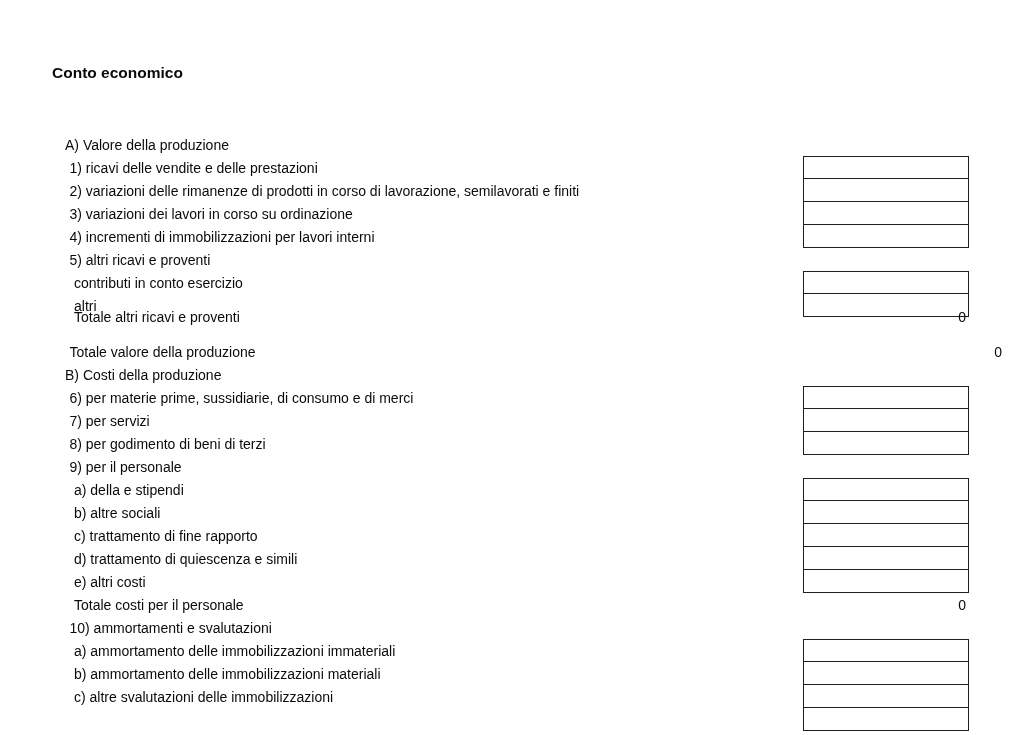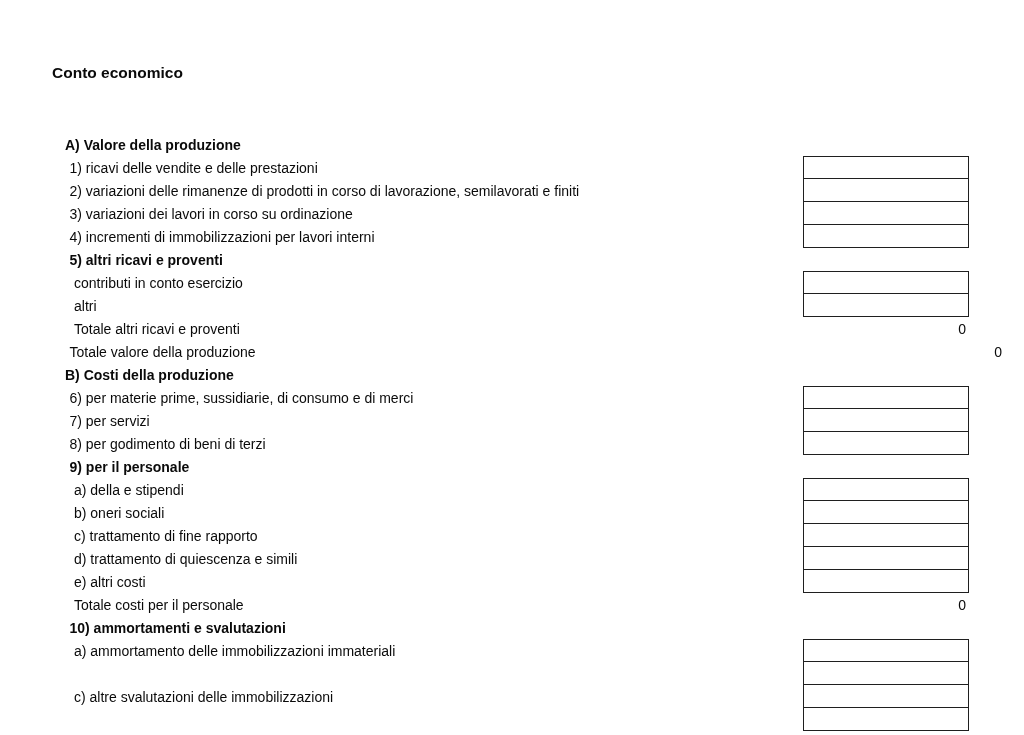--- a/index.html
+++ b/index.html
@@ -36,21 +36,21 @@
   .lbl {
     position: absolute;
     top: 50%;
     transform: translateY(-50%);
     font-size: 14px;
     white-space: nowrap;
   }
   .ind0 { left: 65px; }
   .ind1 { left: 69.5px; }
   .ind2 { left: 74px; }
-  .b { font-weight: bold; }
+  .b { font-weight: normal; }
   .box {
     position: absolute;
     left: 803px;
     top: 0;
     width: 166px;
     height: 23px;
     box-sizing: border-box;
     border: 1.5px solid #1f1f1f;
     background: #ffffff;
   }
@@ -96,21 +96,21 @@
         <span class="lbl ind1 b">5) altri ricavi e proventi</span>
       </div>
       <div class="row" style="top: 138px;">
         <span class="lbl ind2">contributi in conto esercizio</span>
         <div class="box"></div>
       </div>
       <div class="row" style="top: 161px;">
         <span class="lbl ind2">altri</span>
         <div class="box joined"></div>
       </div>
-      <div class="row" style="top: 184px;">
+      <div class="row" style="top: 172px;">
         <span class="lbl ind2">Totale altri ricavi e proventi</span>
         <span class="val">0</span>
       </div>
       <div class="row" style="top: 207px; padding-left: 36px;">
         <span class="lbl ind1">Totale valore della produzione</span>
         <span class="val">0</span>
       </div>
       <div class="row" style="top: 230px; padding-left: 43px;">
         <span class="lbl ind0 b">B) Costi della produzione</span>
       </div>
@@ -127,21 +127,21 @@
         <div class="box joined"></div>
       </div>
       <div class="row" style="top: 322px;">
         <span class="lbl ind1 b">9) per il personale</span>
       </div>
       <div class="row" style="top: 345px;">
         <span class="lbl ind2">a) della e stipendi</span>
         <div class="box"></div>
       </div>
       <div class="row" style="top: 368px;">
-        <span class="lbl ind2">b) oneri sociali</span>
+        <span class="lbl ind2">b) altre sociali</span>
         <div class="box joined"></div>
       </div>
       <div class="row" style="top: 391px;">
         <span class="lbl ind2">c) trattamento di fine rapporto</span>
         <div class="box joined"></div>
       </div>
       <div class="row" style="top: 414px;">
         <span class="lbl ind2">d) trattamento di quiescenza e simili</span>
         <div class="box joined"></div>
       </div>
@@ -154,20 +154,21 @@
         <span class="val">0</span>
       </div>
       <div class="row" style="top: 483px;">
         <span class="lbl ind1 b">10) ammortamenti e svalutazioni</span>
       </div>
       <div class="row" style="top: 506px;">
         <span class="lbl ind2">a) ammortamento delle immobilizzazioni immateriali</span>
         <div class="box"></div>
       </div>
       <div class="row" style="top: 529px;">
+        <span class="lbl ind2">b) ammortamento delle immobilizzazioni materiali</span>
         <div class="box joined"></div>
       </div>
       <div class="row" style="top: 552px;">
         <span class="lbl ind2">c) altre svalutazioni delle immobilizzazioni</span>
         <div class="box joined"></div>
       </div>
       <div class="row" style="top: 575px;">
         <div class="box joined"></div>
       </div>
       <div class="row" style="top: 598px;">

